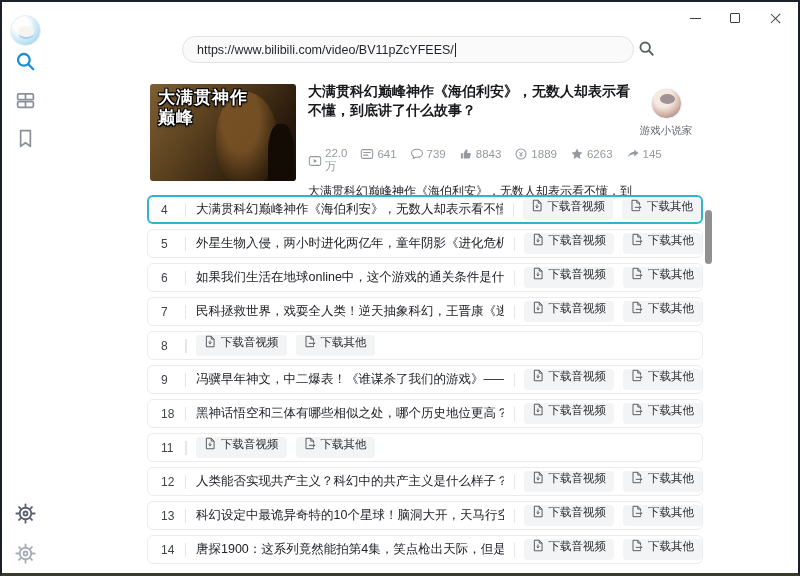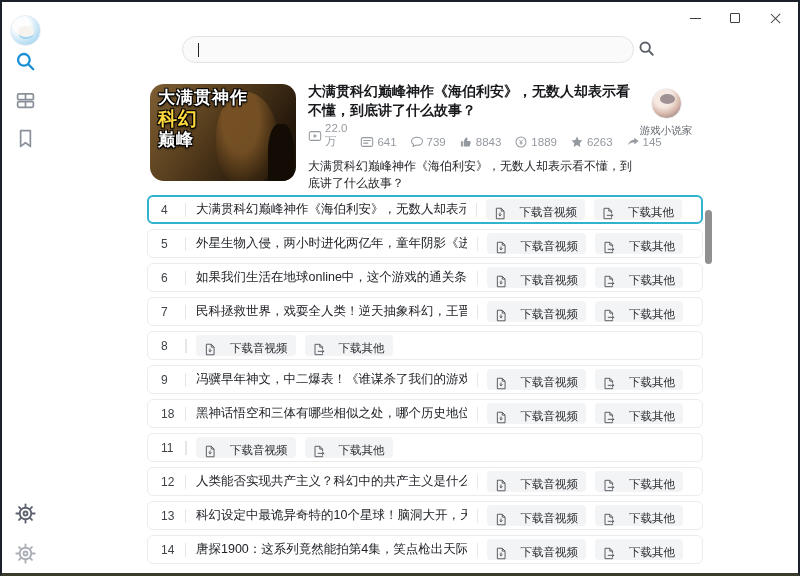--- a/index.html
+++ b/index.html
@@ -33,51 +33,51 @@
   
   .url-bar { position:absolute; left:180px; top:34px; width:452px; height:27px; border-radius:14px;
     background:#fafafa; border:1px solid #e2e2e2; display:flex; align-items:center; padding:0 14px;
     font-size:12.5px; color:#1f2329; }
   .caret { display:inline-block; width:1.2px; height:14px; background:#222; margin-left:1px; vertical-align:-2px; }
   .url-search-btn { position:absolute; left:636px; top:38px; width:20px; height:20px; color:#5a5f66; }
   .url-search-btn svg { width:17px; height:17px; }
 
   
   .card { position:absolute; left:148px; top:80px; width:548px; height:100px; }
-  .thumb { position:absolute; left:0; top:2px; width:146px; height:97px; border-radius:14px; overflow:hidden;
+  .thumb { position:absolute; left:0; top:2px; width:146px; height:97px; border-radius:3px; overflow:hidden;
     background:linear-gradient(125deg,#7e5f35 0%,#5c421f 35%,#2a1c0d 75%,#140d05 100%); }
   .thumb::before { content:""; position:absolute; right:18px; top:8px; width:62px; height:92px; border-radius:48% 52% 40% 40%;
     background:radial-gradient(ellipse at 40% 30%, #7a5326 0 35%, #3a2710 70%, #1a1106 100%); opacity:.9; }
   .thumb::after { content:""; position:absolute; right:2px; top:40px; width:26px; height:70px; border-radius:40% 40% 20% 20%;
     background:#120c05; }
   .thumb-lines { position:absolute; left:8px; top:4px; line-height:1.18; font-family:"Liberation Serif","DejaVu Serif",serif; font-weight:bold; z-index:2; }
   .thumb-line { text-shadow:-1px -1px 0 #000,1px -1px 0 #000,-1px 1px 0 #000,1px 1px 0 #000,0 2px 2px rgba(0,0,0,.7); letter-spacing:1px; }
   .info { position:absolute; left:158px; top:0; width:330px; }
   .v-title { font-size:14px; font-weight:bold; color:#18191c; line-height:19px; }
-  .stats { display:flex; align-items:flex-end; gap:13px; margin-top:2px; color:#9499a0; font-size:11.5px; }
+  .stats { display:flex; align-items:flex-start; gap:13px; margin-top:27px; color:#9499a0; font-size:11.5px; }
   .stat { display:flex; align-items:center; gap:3px; }
   .stat svg { width:14px; height:14px; }
   .v-desc { margin-top:9px; font-size:12px; color:#26272b; }
   .uploader { position:absolute; right:4px; top:6px; width:56px; text-align:center; }
   .avatar-up { width:31px; height:31px; border-radius:50%; margin:0 auto;
     background:radial-gradient(circle at 40% 30%, #f6e9e2 0 35%, #d8b9ac 60%, #7d6a73 100%); border:1px solid #eee; }
   .avatar-up::after { content:""; display:block; position:relative; top:5px; left:8px; width:15px; height:10px; border-radius:50%; background:#4a3b45; opacity:.5; }
   .up-name { margin-top:5px; font-size:10.5px; color:#61666d; white-space:nowrap; }
 
   
   .list { position:absolute; left:145px; top:193px; width:556px; }
   .row { position:relative; display:flex; align-items:center; height:29px; margin-bottom:5px;
     background:#fff; border:1px solid #ececec; border-radius:6px; padding-left:13px; }
   .row.selected { border:2px solid #31b3cd; padding-left:12px; }
   .row-index { width:24px; font-size:12px; color:#3f4349; flex:none; }
   .sep { width:1px; height:14px; background:#e6e6e6; flex:none; }
   .row-title { flex:1; min-width:0; font-size:12.5px; color:#212328; margin:0 10px; white-space:nowrap; overflow:hidden; }
-  .dl-btn { display:flex; align-items:flex-end; gap:14px; border:none; background:#f3f4f5; border-radius:4px;
+  .dl-btn { display:flex; align-items:flex-start; gap:5px; border:none; background:#f3f4f5; border-radius:4px;
     height:21px; padding:0 8px; font-size:11.5px; color:#2c2e33; margin-left:9px; font-family:inherit; cursor:pointer; flex:none; }
-  .dl-btn:last-child { margin-right:19px; }
+  .dl-btn:last-child { margin-right:0; }
   .dl-btn svg { width:12px; height:13px; color:#55585e; }
   .scroll-thumb { position:absolute; left:703px; top:208px; width:7px; height:54px; border-radius:4px; background:#909090; }
 
   
   .multi-btn { position:absolute; left:57px; top:537px; display:flex; align-items:center; gap:6px;
     background:#fff; border:none; border-radius:4px; padding:4px 10px; font-size:12px; color:#2c2e33;
     box-shadow:0 1px 5px rgba(0,0,0,.18); font-family:inherit; cursor:pointer; }
   .multi-btn svg { width:12px; height:12px; color:#4a4e55; }
 </style>
 </head>
@@ -128,34 +128,34 @@
     <div class="side-icon icon-gear-light"><span style="display: inline-flex; width: 100%; height: 100%;">
           <svg viewBox="0 0 16 16" fill="none" stroke="currentColor" stroke-width="1.4" stroke-linecap="round">
             <circle cx="8" cy="8" r="4.4"></circle>
             <circle cx="8" cy="8" r="1.5"></circle>
             <path d="M8 1v2.2M8 12.8V15M1 8h2.2M12.8 8H15M3.1 3.1l1.5 1.5M11.4 11.4l1.5 1.5M12.9 3.1l-1.5 1.5M4.6 11.4l-1.5 1.5"></path>
           </svg>
         </span></div>
   </div>
 
   <div class="url-bar">
+    <span>https://www.bilibili.com/video/BV11pZcYFEES/</span>
       <span class="caret"></span>
   </div>
   <div class="url-search-btn"><span style="display: inline-flex; width: 100%; height: 100%;">
         <svg viewBox="0 0 18 18" fill="none" stroke="currentColor" stroke-width="2" stroke-linecap="round">
           <circle cx="7.6" cy="7.6" r="5"></circle>
           <line x1="11.6" y1="11.6" x2="15.6" y2="15.6"></line>
         </svg>
       </span></div>
 
   <div class="card">
     <div class="thumb">
       <div class="thumb-lines" id="thumb-lines">
           <div class="thumb-line" style="color: rgb(255, 255, 255); font-size: 17px;">大满贯神作</div>
-          <div class="thumb-line" style="color: rgb(255, 217, 61); font-size: 19px;">科幻</div>
           <div class="thumb-line" style="color: rgb(255, 255, 255); font-size: 17px;">巅峰</div>
         </div>
     </div>
     <div class="info">
       <div class="v-title">大满贯科幻巅峰神作《海伯利安》，无数人却表示看不懂，到底讲了什么故事？</div>
       <div class="stats" id="stats-row">
   <span class="stat">
     <span class="stat-ic" style="display: inline-flex; width: 14px; height: 14px;">
               <svg viewBox="0 0 16 16" fill="none" stroke="currentColor" stroke-width="1.2">
                 <rect x="1.5" y="3" width="13" height="10" rx="2"></rect>

